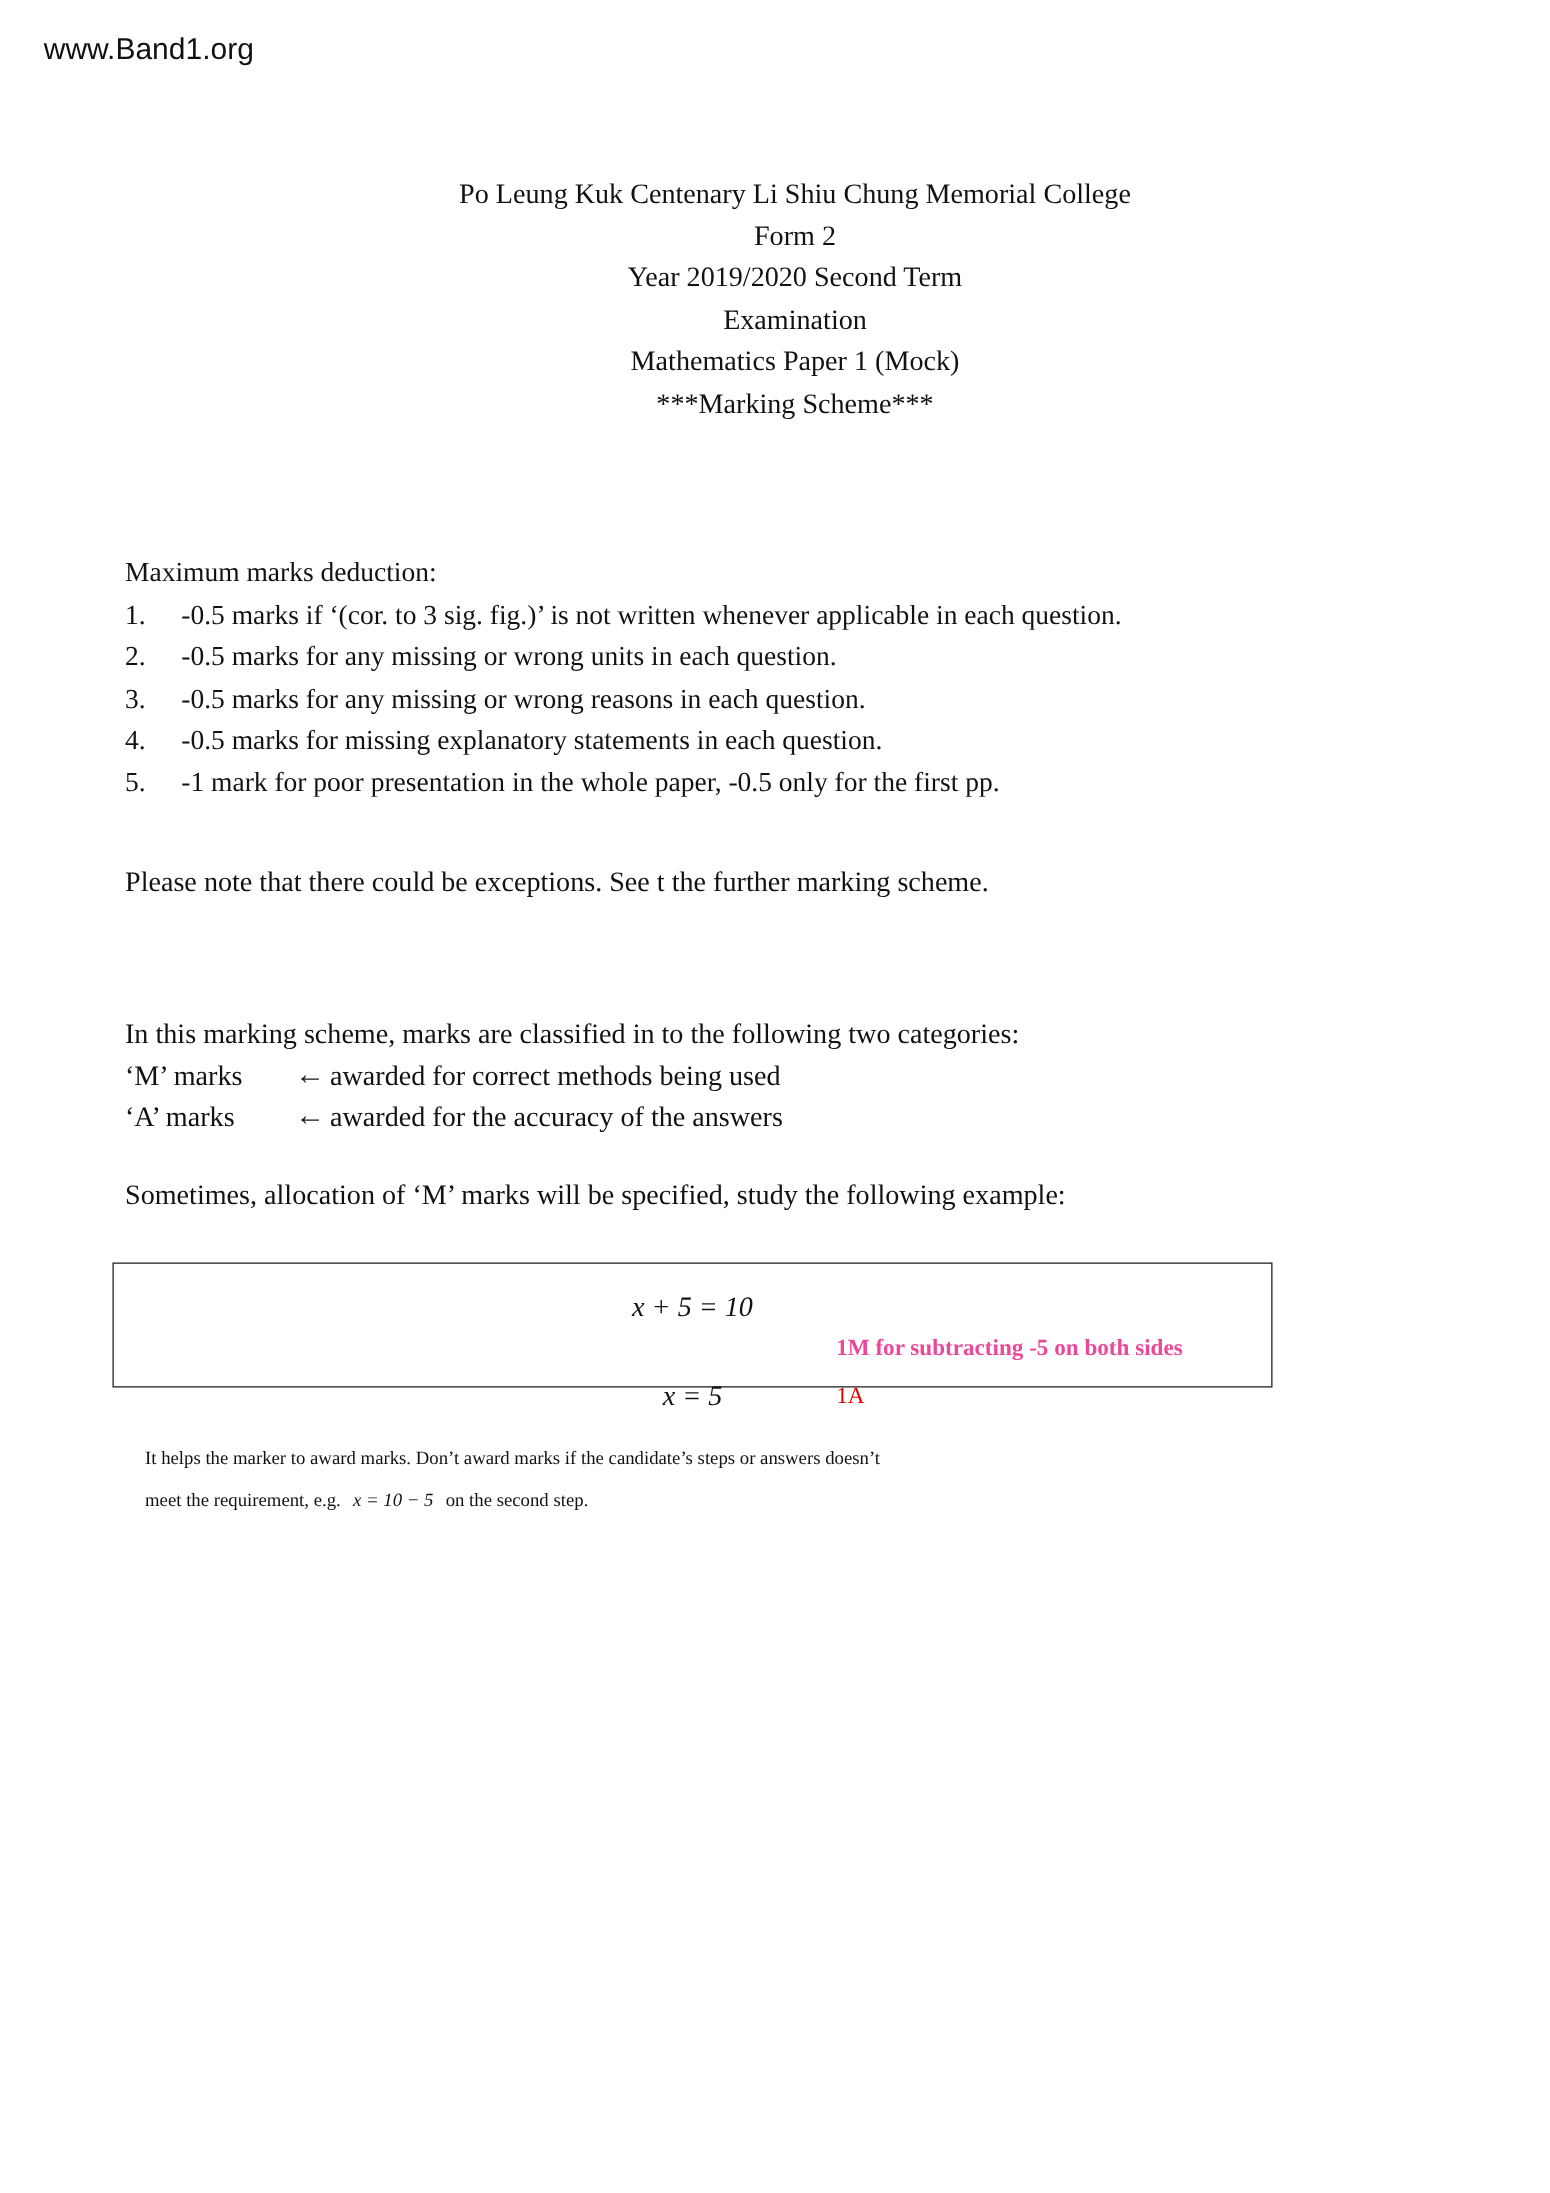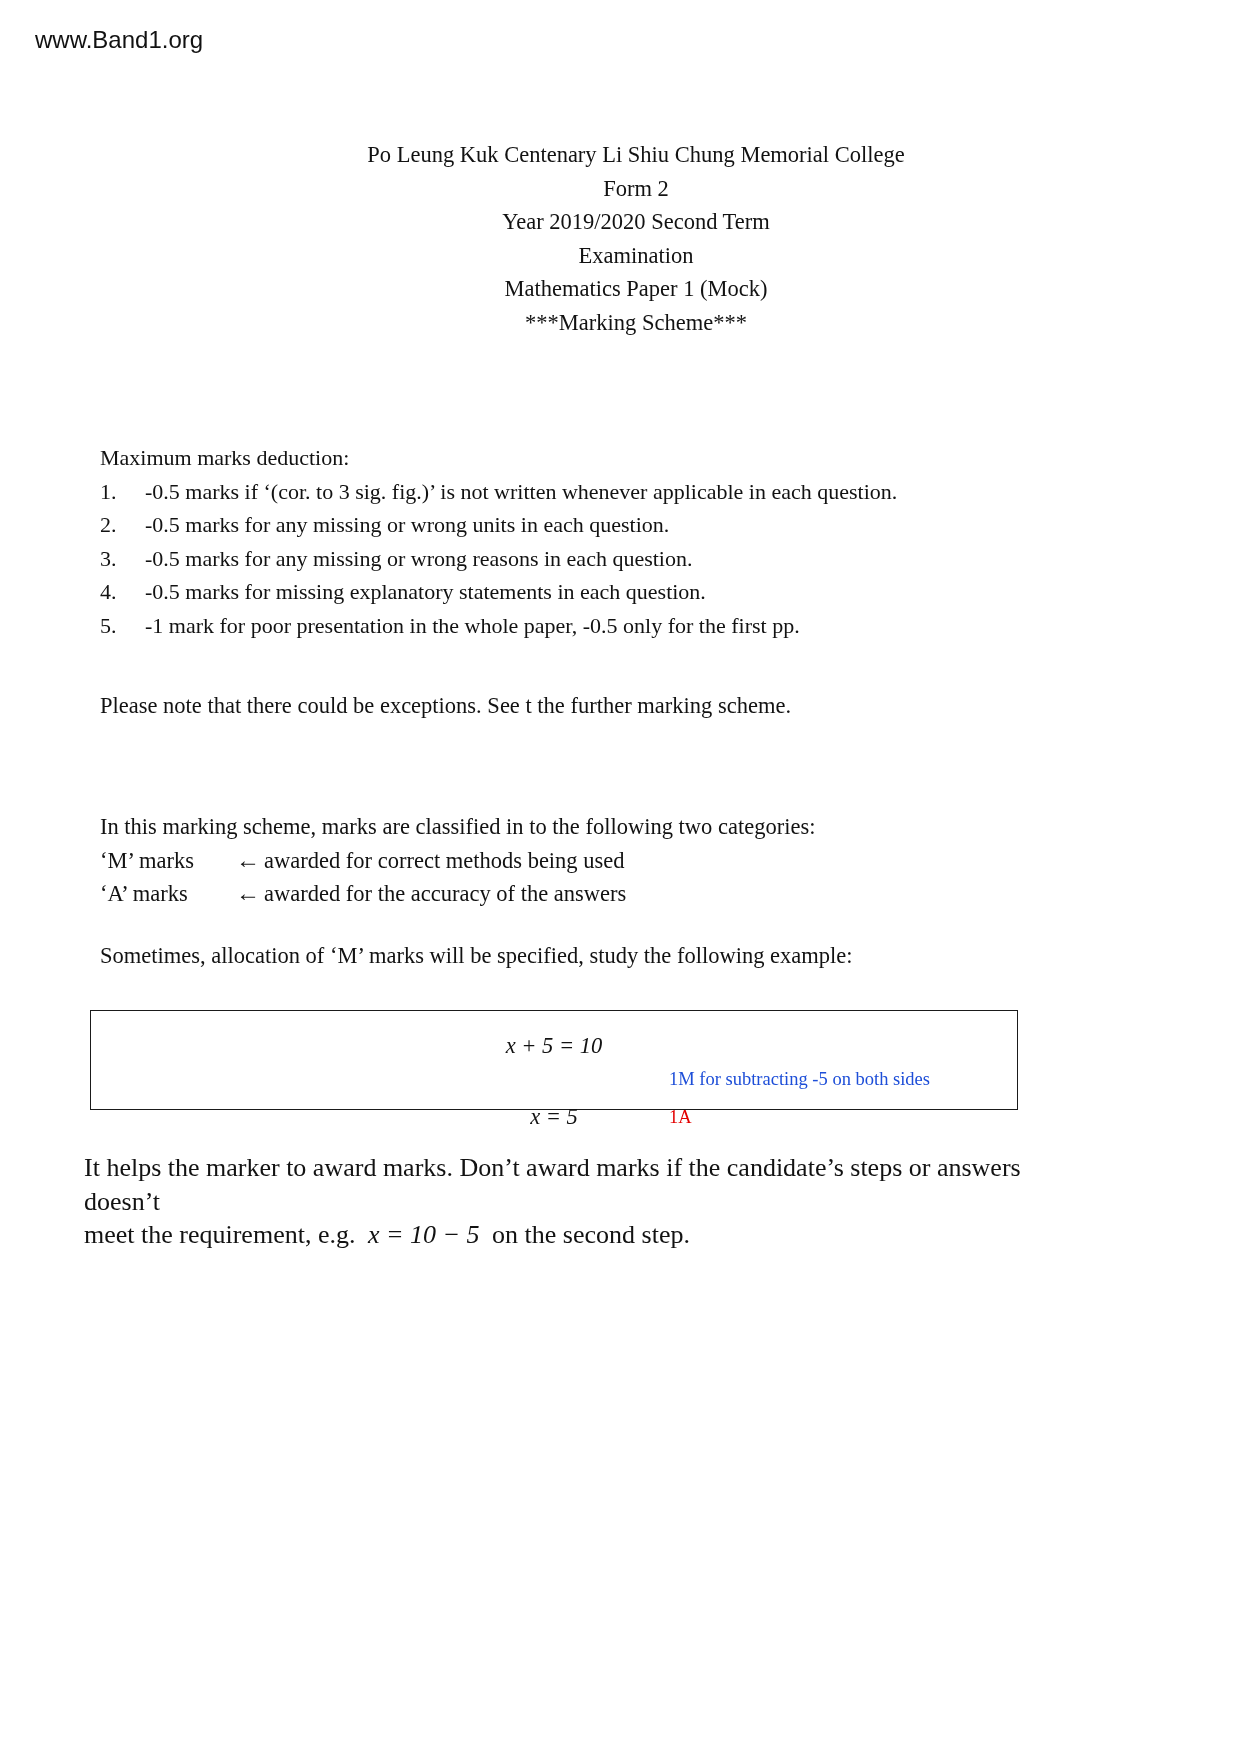--- a/index.html
+++ b/index.html
@@ -110,24 +110,24 @@
   }
   .ex-note {
     position: absolute;
     left: 578px;
     top: 3px;
     font-size: 18.5px;
     white-space: nowrap;
   }
   .footer-para {
     position: absolute;
-    left: 84px;
+    left: 116px;
     top: 1151px;
     width: 1010px;
-    font-size: 26px;
+    font-size: 15px;
     line-height: 33.5px;
   }
   .inline-math {
     font-style: italic;
     padding: 0 6px;
   }
 </style>
 </head>
 <body>
 
@@ -185,21 +185,21 @@
   </div>
 
   <div class="example-intro">Sometimes, allocation of ‘M’ marks will be specified, study the following example:</div>
 
   <div class="example-box">
     <div class="ex-row first">
       <span class="ex-math">x + 5 = 10</span>
       <span class="ex-note" style="color: rgb(227, 0, 0);"></span>
     </div>
     <div class="ex-row">
-      <span class="ex-note" style="color: #1d4ed8;">1M for subtracting -5 on both sides</span>
+      <span class="ex-note" style="color: #ec4899; font-weight: bold;">1M for subtracting -5 on both sides</span>
     </div>
     <div class="ex-row last">
       <span class="ex-math">x = 5</span>
       <span class="ex-note" style="color: rgb(227, 0, 0); text-align: center;">1A</span>
     </div>
   </div>
 
   <div class="footer-para">
     <div>It helps the marker to award marks. Don’t award marks if the candidate’s steps or answers doesn’t</div>
     <div>

